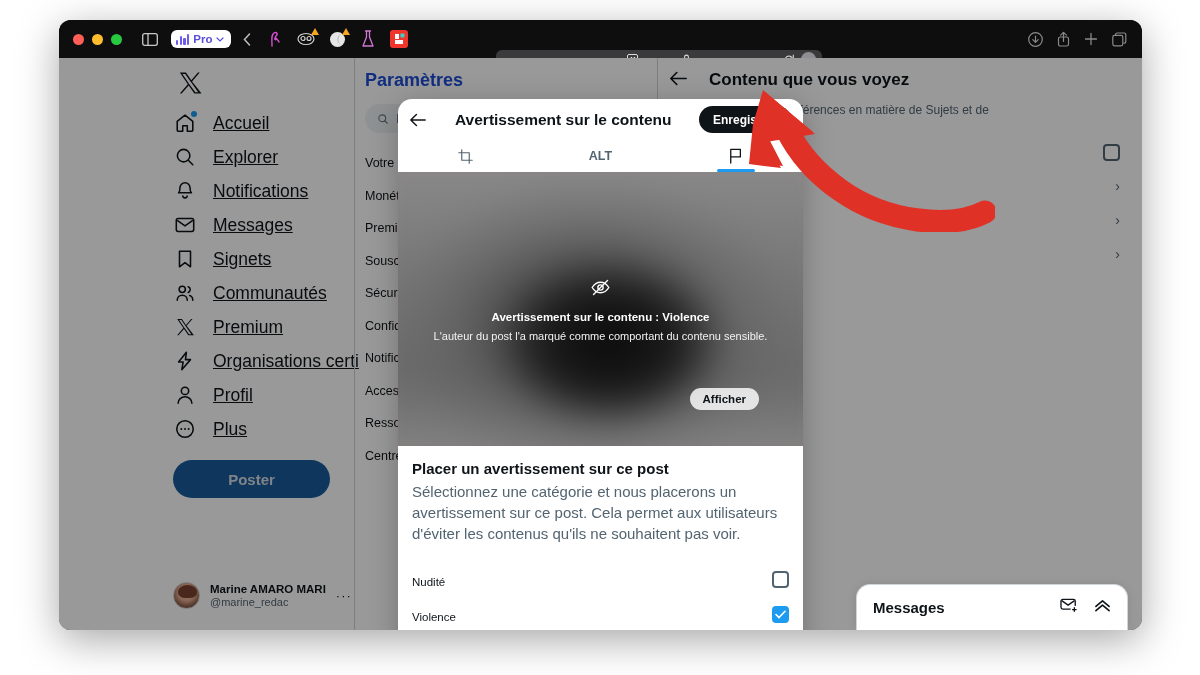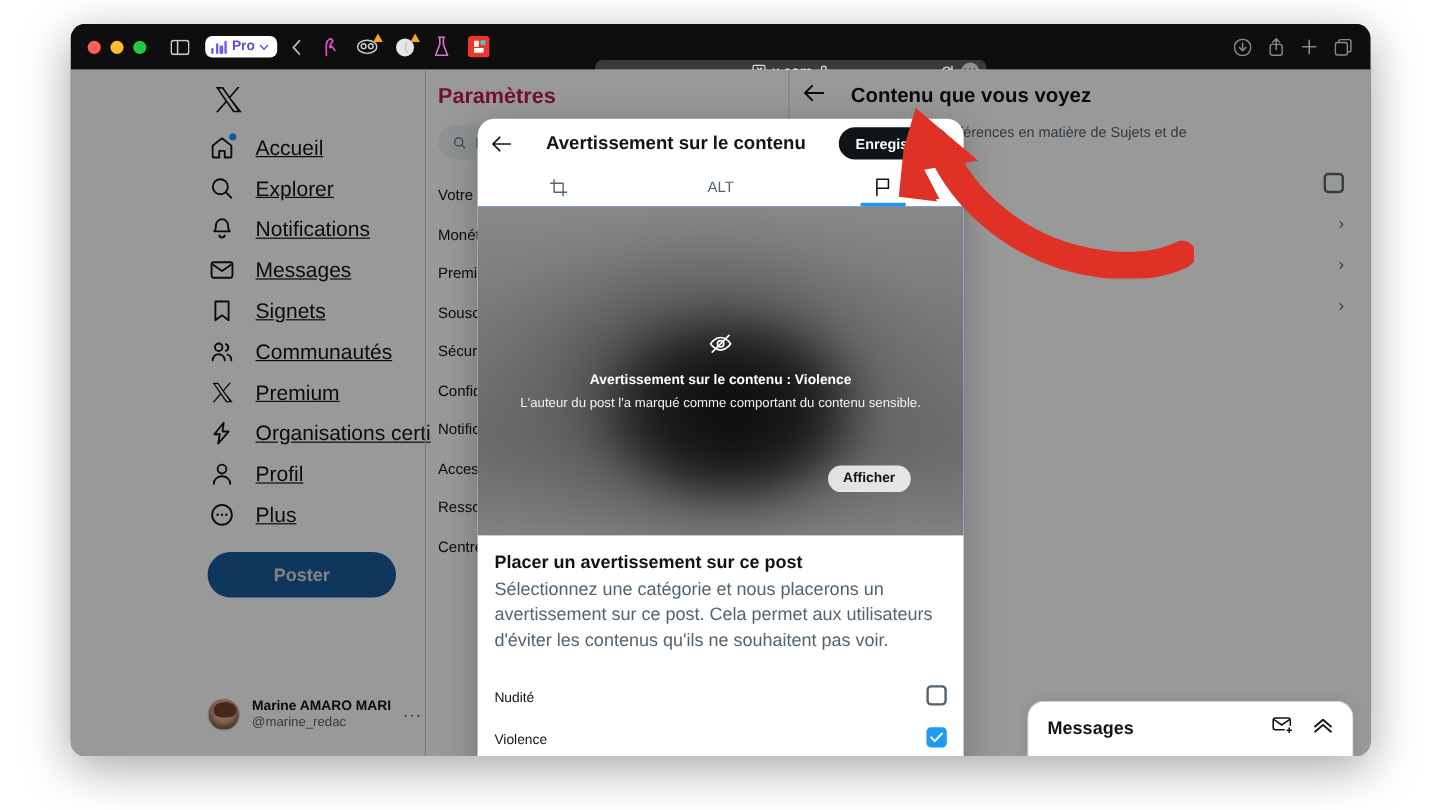--- a/index.html
+++ b/index.html
@@ -129,21 +129,21 @@
   .acct-name { font-size: 11.5px; font-weight: 700; color: #0f1419; line-height: 1.25; white-space: nowrap; }
   .acct-handle { font-size: 11px; color: #536471; line-height: 1.25; }
   .acct-dots { margin-left: auto; color: #0f1419; font-size: 13px; letter-spacing: 1px; line-height: 0; }
 
   
   .settings {
     width: 304px; flex: 0 0 304px;
     border-left: 1px solid #cfd4d8; border-right: 1px solid #cfd4d8;
     padding-top: 12px; position: relative;
   }
-  .settings h2 { font-size: 18px; font-weight: 800; color: #be185d; padding-left: 10px; margin-bottom: 13px; }
+  .settings h2 { font-size: 18px; font-weight: 800; color: #1d4ed8; padding-left: 10px; margin-bottom: 13px; }
   .search-wrap { padding: 0 10px; margin-bottom: 14px; }
   .searchbox {
     height: 29px; border-radius: 15px; background: #eff3f4;
     display: flex; align-items: center; gap: 7px; padding: 0 12px;
     color: #6b7785; font-size: 12.5px;
   }
   .set-item {
     height: 32.5px; display: flex; align-items: center;
     padding-left: 10px; font-size: 12.5px; color: #0f1419;
     white-space: nowrap; overflow: hidden;
@@ -199,33 +199,33 @@
   .modal-title { font-size: 15.5px; font-weight: 800; color: #0f1419; margin-left: 21px; }
   .save-btn {
     margin-left: auto; background: #0f1419; color: #fff;
     border: none; border-radius: 16px; height: 27px; padding: 0 14px;
     font-size: 12px; font-weight: 700; cursor: pointer;
     font-family: "Liberation Sans", sans-serif;
   }
   .modal-tabs { display: flex; height: 32px; flex: 0 0 32px; }
   .mtab {
     flex: 1; display: flex; align-items: center; justify-content: center;
-    position: relative; color: #536471; font-size: 12.5px; font-weight: 400;
+    position: relative; color: #536471; font-size: 12.5px; font-weight: 700;
     cursor: pointer;
   }
   .mtab.active { color: #0f1419; }
   .mtab.active:after {
     content: ""; position: absolute; bottom: 0; left: 50%; transform: translateX(-50%);
     width: 38px; height: 3.5px; background: #1d9bf0; border-radius: 2px;
   }
 
   
   .preview {
     position: relative; height: 274px; flex: 0 0 274px; overflow: hidden;
-    background: #3b82f6;
+    background: #ef4444;
   }
   .preview-blur {
     position: absolute; inset: -30px;
     background:
       radial-gradient(ellipse 150px 110px at 52% 60%, #0a0a0a 0%, #1b1b1b 45%, rgba(60,60,60,0) 78%),
       radial-gradient(ellipse 210px 150px at 48% 55%, #2e2e2e 0%, rgba(90,90,90,0.4) 70%, rgba(120,120,120,0) 100%),
       linear-gradient(180deg, #8d8d8d 0%, #7a7a7a 35%, #6a6a6a 70%, #8a8a8a 100%);
     filter: blur(16px);
   }
   .preview-overlay {

